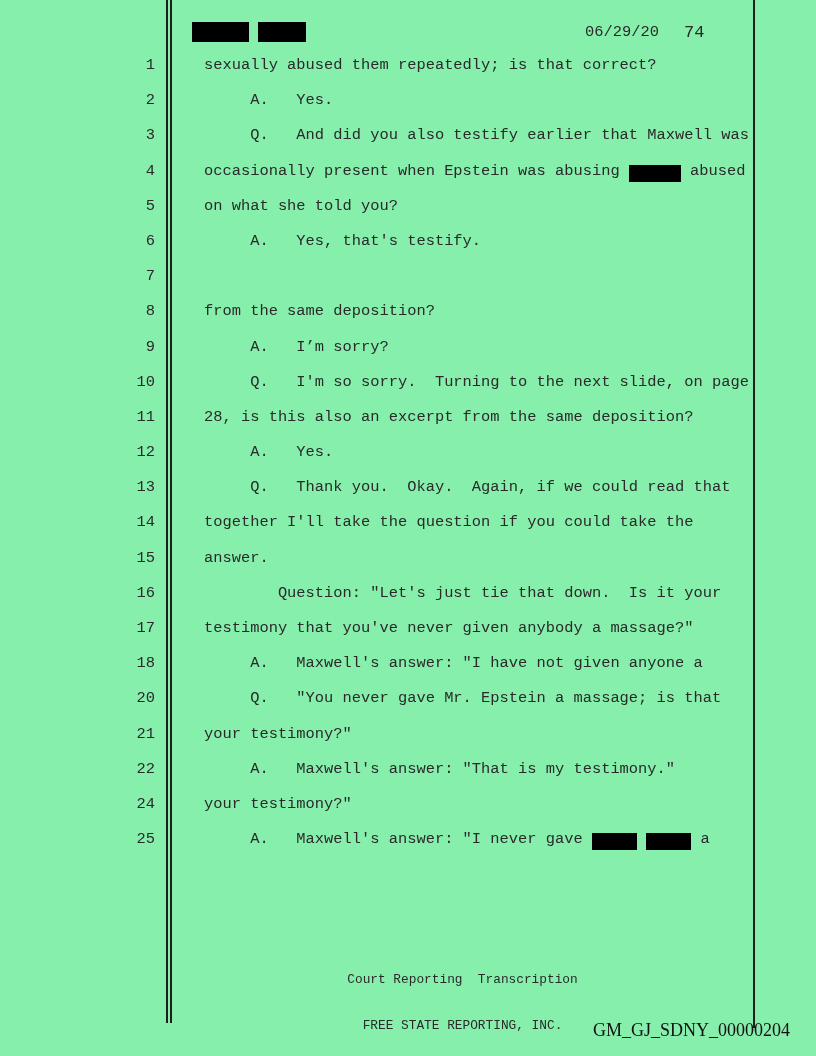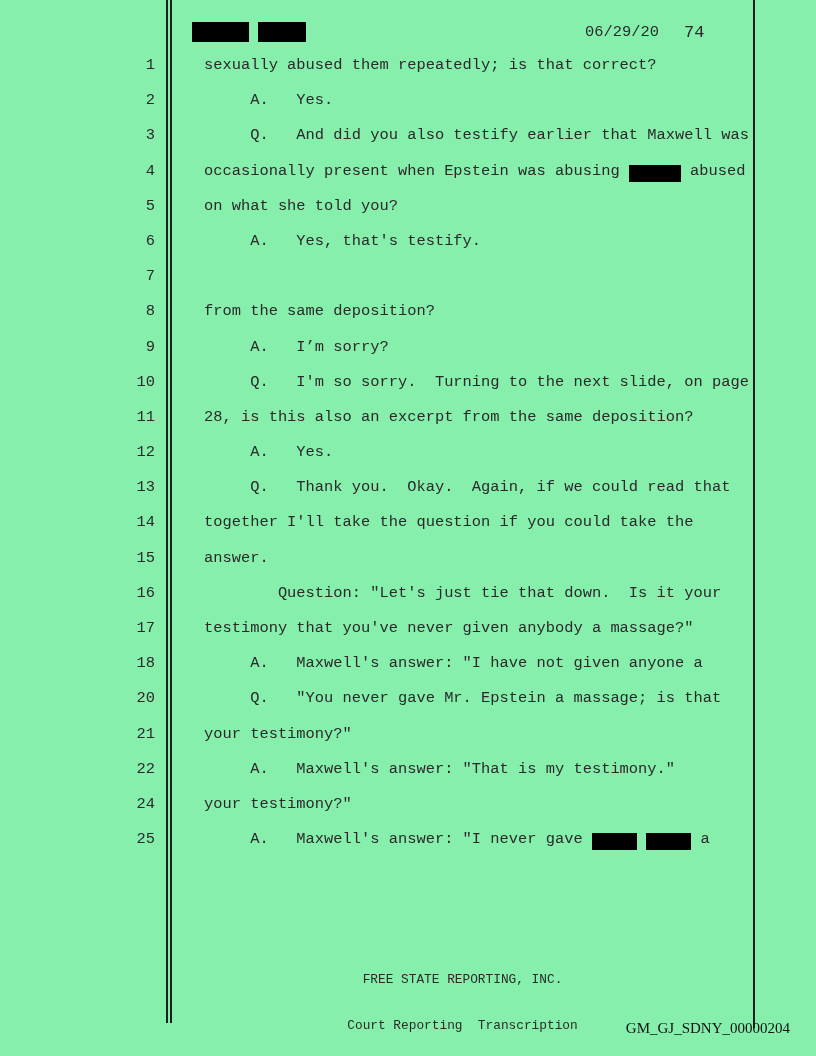--- a/index.html
+++ b/index.html
@@ -32,21 +32,21 @@
   }
   
   .footer{
     position:absolute;left:186px;top:941px;width:553px;
     text-align:center;font-size:12.8px;line-height:15.4px;white-space:pre;
   }
   
   .bates{
     position:absolute;right:26px;top:1020px;
     font-family:"Liberation Serif","DejaVu Serif",serif;
-    font-size:15px;color:#111;
+    font-size:18px;color:#111;
   }
 </style>
 </head>
 <body>
 
 <div class="page">
 
   <div class="vrule rule-left-outer"></div>
   <div class="vrule rule-left-inner"></div>
   <div class="vrule rule-right"></div>
@@ -147,21 +147,21 @@
         <span class="line-num">24</span>
         <span class="line-text"><span>your testimony?"</span></span>
       </div>
       <div class="line">
         <span class="line-num">25</span>
         <span class="line-text"><span>     A.   Maxwell's answer: "I never gave </span><span class="redaction" style="width: 45px;"></span><span> </span><span class="redaction" style="width: 45px;"></span><span> a</span></span>
       </div>
     </div>
 
   <div class="footer">
+    <div>Court Reporting  Transcription</div>
     <div>FREE STATE REPORTING, INC.</div>
-    <div>Court Reporting  Transcription</div>
     
     
   </div>
 
   <div class="bates">GM_GJ_SDNY_00000204</div>
 
 </div>
 
 </body></html>

